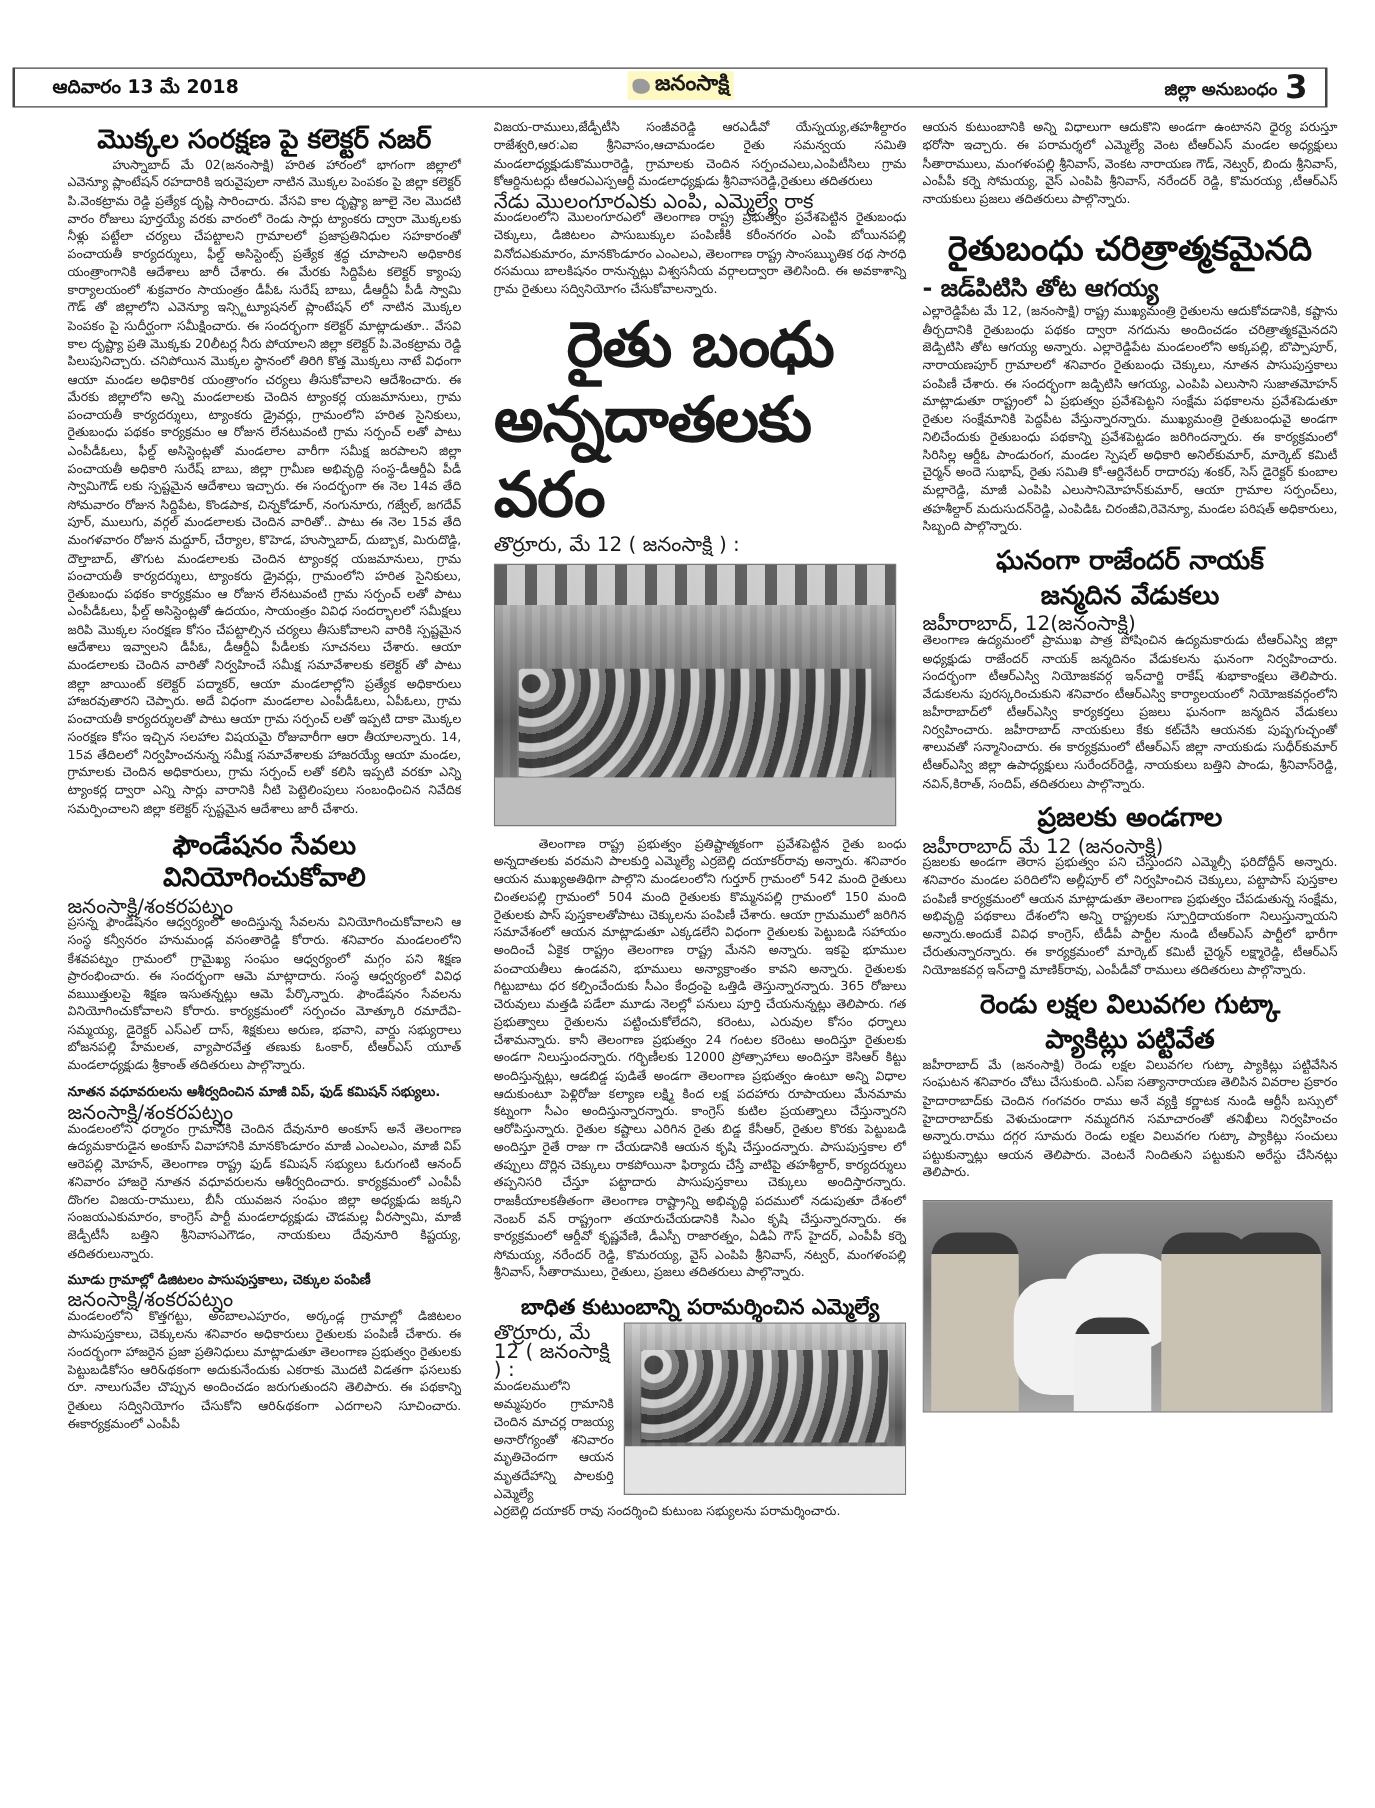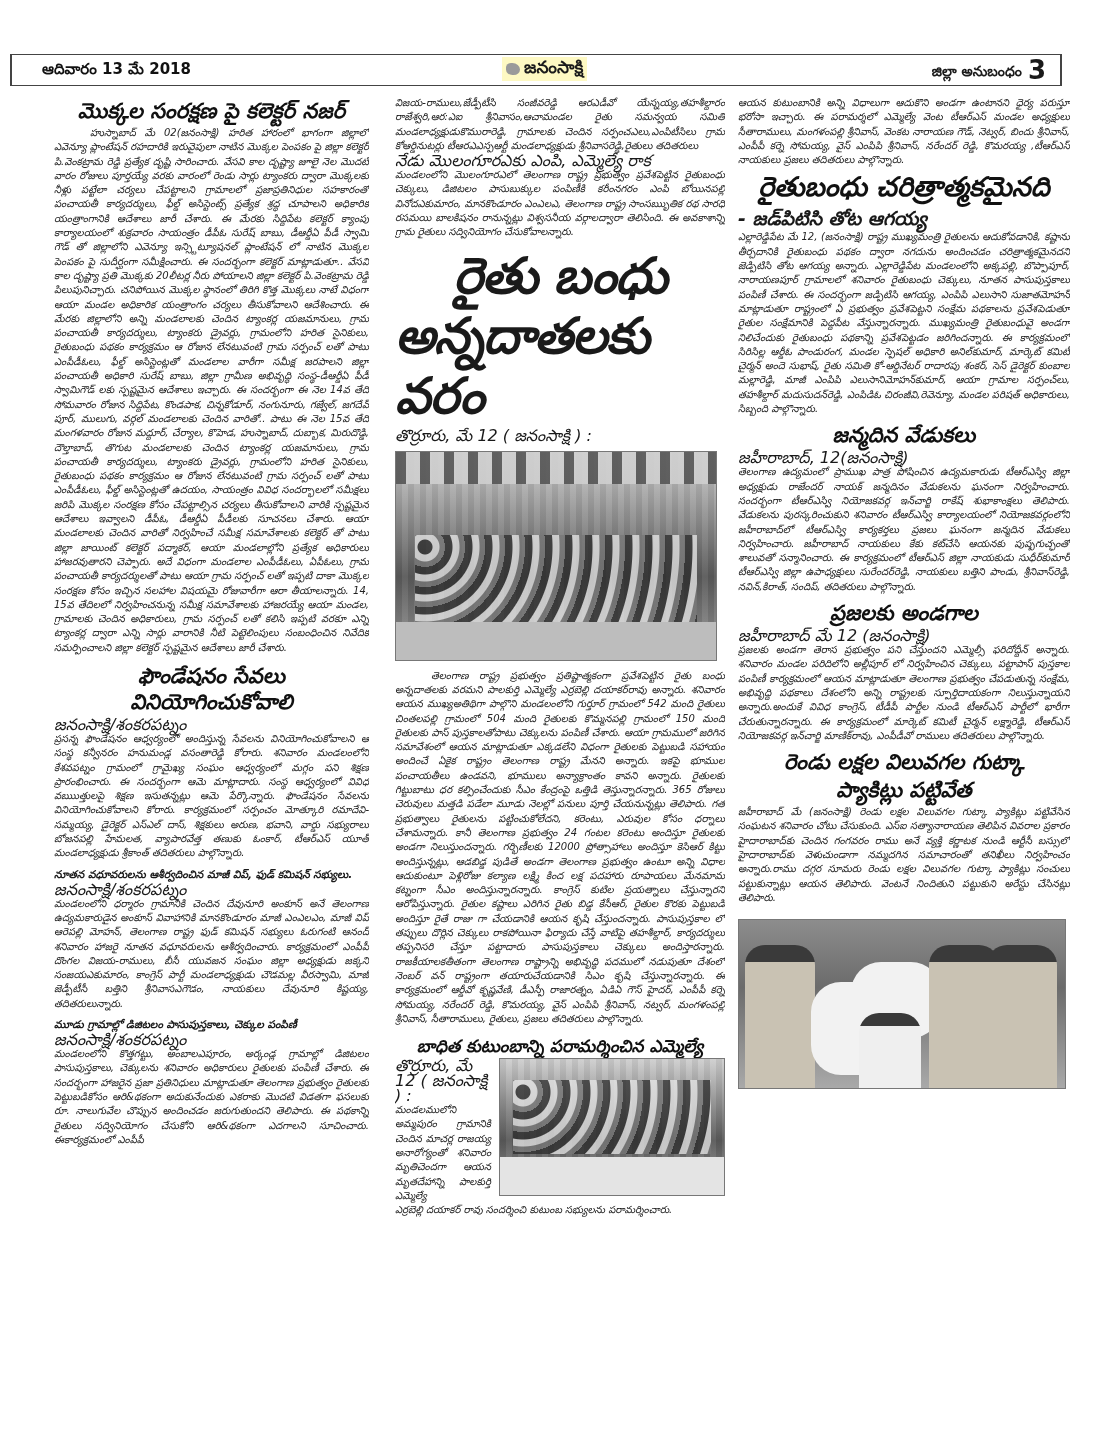--- a/index.html
+++ b/index.html
@@ -12,30 +12,30 @@
     display: flex; align-items: center; justify-content: space-between;
     padding: 0 14px 0 30px;
   }
   .mh-date { font-size: 15px; font-weight: bold; color: #111; }
   .mh-logo { position: absolute; left: 490px; top: 2px; font-size: 17px; font-weight: bold; display:flex; align-items:center; gap:4px; background:#fef9c3; padding:0 4px; }
   .mh-logo .map { width: 14px; height: 12px; background: #9a9a9a; border-radius: 40% 60% 50% 50%; display:inline-block; }
   .mh-right { display: flex; align-items: flex-end; gap: 6px; }
   .mh-section { font-size: 14px; font-weight: bold; }
   .mh-page { font-size: 26px; font-weight: bold; line-height: 26px; }
 
-  .col { position: absolute; top: 96px; overflow: hidden; font-style: italic; }
+  .col { position: absolute; top: 96px; overflow: hidden; }
   .col-left { left: 54px; width: 315px; }
   .col-mid { left: 395px; width: 330px; }
   .col-right { left: 738px; width: 332px; }
 
   p.body { font-size: 10px; line-height: 14.3px; text-align: justify; color: #222; }
   .indent { text-indent: 36px; }
   h2.head { font-weight: bold; text-align: center; color: #111; }
   .h-md { font-size: 21px; line-height: 26px; margin: 2px 0 2px; }
-  .h-lg { font-size: 27px; line-height: 34px; margin: 3px 0 2px; }
+  .h-lg { font-size: 27px; line-height: 34px; margin: 16px 0 2px; }
   .h-xl { font-size: 50px; line-height: 60px; font-weight: bold; letter-spacing: -1px; }
   .h-light { font-weight: normal; }
   .sub-bold { font-size: 10.6px; font-weight: bold; line-height: 15px; margin-top: 6px; }
   .dateline { font-size: 16px; line-height: 15px; }
 
   .photo {
     border: 1px solid #777;
     background:
       repeating-linear-gradient(90deg, rgba(0,0,0,0.06) 0 6px, rgba(255,255,255,0.05) 6px 12px),
       linear-gradient(180deg, #cfcfcf 0%, #8a8a8a 35%, #5a5a5a 60%, #9b9b9b 100%);
@@ -128,20 +128,21 @@
 <section class="col col-right" style="height:1340px;">
   <p class="body">ఆయన కుటుంబానికి అన్ని విధాలుగా ఆదుకొని అండగా ఉంటానని ధైర్య పరుస్తూ భరోసా ఇచ్చారు. ఈ పరామర్శలో ఎమ్మెల్యే వెంట టీఆర్ఎస్ మండల అధ్యక్షులు సీతారాములు, మంగళంపల్లి శ్రీనివాస్, వెంకట నారాయణ గౌడ్, నెట్వర్, బిందు శ్రీనివాస్, ఎంపీపీ కర్నె సోమయ్య, వైస్ ఎంపిపి శ్రీనివాస్, నరేందర్ రెడ్డి, కొమరయ్య ,టీఆర్ఎస్ నాయకులు ప్రజలు తదితరులు పాల్గొన్నారు.</p>
 
   <article>
     <h2 class="head h-lg">రైతుబంధు చరిత్రాత్మకమైనది</h2>
     <h3 class="head" style="font-size:19px;line-height:24px;">- జడ్‌పిటిసి తోట ఆగయ్య</h3>
     <p class="body">ఎల్లారెడ్డిపేట మే 12, (జనంసాక్షి) రాష్ట్ర ముఖ్యమంత్రి రైతులను ఆదుకోవడానికి, కష్టాను తీర్చదానికి రైతుబంధు పథకం ద్వారా నగదును అందించడం చరిత్రాత్మకమైనదని జెడ్పిటిసి తోట ఆగయ్య అన్నారు. ఎల్లారెడ్డిపేట మండలంలోని అక్కపల్లి, బొప్పాపూర్, నారాయణపూర్ గ్రామాలలో శనివారం రైతుబంధు చెక్కులు, నూతన పాసుపుస్తకాలు పంపిణీ చేశారు. ఈ సందర్భంగా జడ్పిటిసి ఆగయ్య, ఎంపిపి ఎలుసాని సుజాతమోహన్ మాట్లాడుతూ రాష్ట్రంలో ఏ ప్రభుత్వం ప్రవేశపెట్టని సంక్షేమ పథకాలను ప్రవేశపెడుతూ రైతుల సంక్షేమానికి పెద్దపీట వేస్తున్నారన్నారు. ముఖ్యమంత్రి రైతుబంధువై అండగా నిలిచేందుకు రైతుబంధు పథకాన్ని ప్రవేశపెట్టడం జరిగిందన్నారు. ఈ కార్యక్రమంలో సిరిసిల్ల ఆర్డీఓ పాండురంగ, మండల స్పెషల్ అధికారి అనిల్‌కుమార్, మార్కెట్ కమిటీ చైర్మన్ అందె సుభాష్, రైతు సమితి కో-ఆర్డినేటర్ రాదారపు శంకర్, సెస్ డైరెక్టర్ కుంబాల మల్లారెడ్డి, మాజీ ఎంపిపి ఎలుసానిమోహన్‌కుమార్, ఆయా గ్రామాల సర్పంచ్‌లు, తహశీల్దార్ మదుసుదన్‌రెడ్డి, ఎంపిడిఓ చిరంజీవి,రెవెన్యూ, మండల పరిషత్ అధికారులు, సిబ్బంది పాల్గొన్నారు.</p>
   </article>
 
   <article style="margin-top:6px;">
+    <h2 class="head h-md h-light">ఘనంగా రాజేందర్ నాయక్</h2>
     <h2 class="head h-md h-light">జన్మదిన వేడుకలు</h2>
     <div class="dateline">జహీరాబాద్, 12(జనంసాక్షి)</div>
     <p class="body">తెలంగాణ ఉద్యమంలో ప్రాముఖ పాత్ర పోషించిన ఉద్యమకారుడు టీఆర్ఎస్వి జిల్లా అధ్యక్షుడు రాజేందర్ నాయక్  జన్మదినం వేడుకలను ఘనంగా నిర్వహించారు. సందర్భంగా టీఆర్ఎస్వి నియోజకవర్గ ఇన్‌చార్జి రాకేష్ శుభాకాంక్షలు తెలిపారు. వేడుకలను పురస్కరించుకుని శనివారం టీఆర్ఎస్వి కార్యాలయంలో నియోజకవర్గంలోని జహీరాబాద్‌లో టీఆర్ఎస్వి కార్యకర్తలు  ప్రజలు  ఘనంగా జన్మదిన వేడుకలు నిర్వహించారు. జహీరాబాద్ నాయకులు కేకు కట్‌చేసి ఆయనకు పుష్పగుచ్ఛంతో శాలువతో సన్మానించారు.  ఈ కార్యక్రమంలో టీఆర్ఎస్ జిల్లా నాయకుడు సుధీర్‌కుమార్ టీఆర్ఎస్వి జిల్లా ఉపాధ్యక్షులు సురేందర్‌రెడ్డి,  నాయకులు బత్తిని పాండు, శ్రీనివాస్‌రెడ్డి, నవిన్,కిరాత్, సందిప్,  తదితరులు పాల్గొన్నారు.</p>
   </article>
 
   <article style="margin-top:6px;">
     <h2 class="head h-md h-light">ప్రజలకు అండగాల</h2>
     <div class="dateline">జహీరాబాద్ మే 12 (జనంసాక్షి)</div>
     <p class="body">ప్రజలకు అండగా తెరాస ప్రభుత్వం పని చేస్తుందని ఎమ్మెల్సీ ఫరిదోద్దీన్ అన్నారు. శనివారం మండల పరిదిలోని అల్లీపూర్ లో నిర్వహించిన చెక్కులు, పట్టాపాస్ పుస్తకాల పంపిణీ కార్యక్రమంలో  ఆయన మాట్లాడుతూ  తెలంగాణ ప్రభుత్వం చేపడుతున్న సంక్షేమ, అభివృద్ది పథకాలు దేశంలోని అన్ని రాష్ట్రలకు స్పూర్తిదాయకంగా నిలుస్తున్నాయని అన్నారు.అందుకే వివిధ కాంగ్రెస్, టీడీపీ పార్టీల నుండి టీఆర్ఎస్ పార్టీలో భారీగా చేరుతున్నారన్నారు. ఈ కార్యక్రమంలో మార్కెట్ కమిటీ చైర్మన్ లక్ష్మారెడ్డి, టీఆర్ఎస్ నియోజకవర్గ ఇన్‌చార్జి మాణిక్‌రావు, ఎంపీడీవో రాములు  తదితరులు పాల్గొన్నారు.</p>
   </article>

